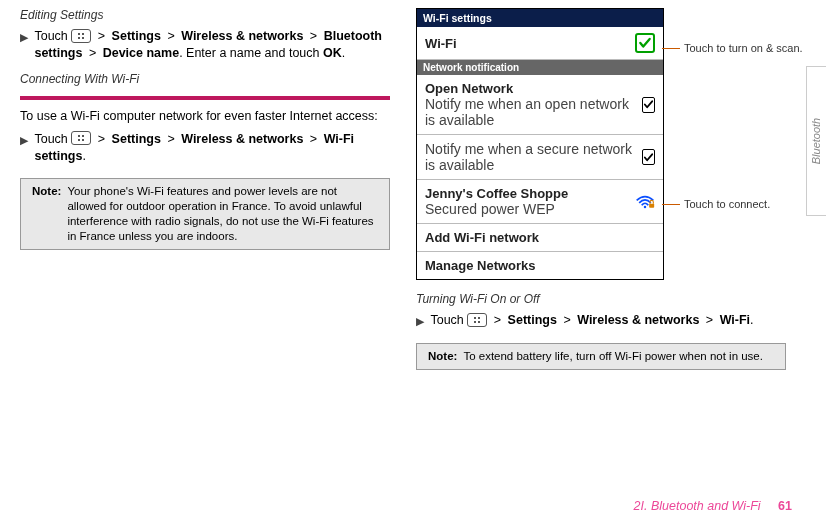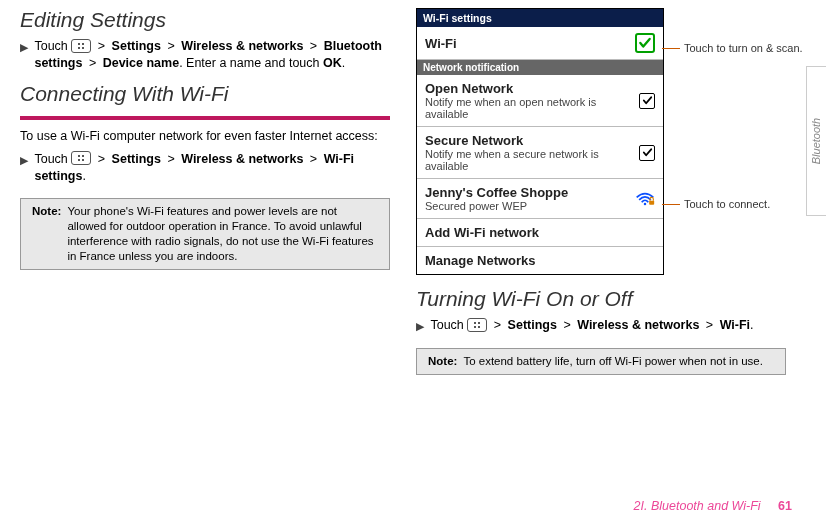--- a/index.html
+++ b/index.html
@@ -20,21 +20,21 @@
     .col {
       flex: 1;
       display: flex;
       flex-direction: column;
     }
     .col-left { max-width: 370px; }
     .col-right { max-width: 370px; }
     h2.section-heading {
       font-style: italic;
       font-weight: normal;
-      font-size: 21px;
+      font-size: 12px;
       color: #333;
       margin-bottom: 6px;
     }
     h2.section-heading.underline {
       border-bottom: 4px solid #be185d;
       padding-bottom: 10px;
       margin-bottom: 8px;
     }
     .body-text {
       font-size: 12.5px;
@@ -106,21 +106,21 @@
       justify-content: space-between;
       padding: 6px 8px;
       border-bottom: 1px solid #bbb;
     }
     .phone-row-main {
       font-weight: bold;
       font-size: 13px;
       color: #222;
     }
     .phone-sub {
-      font-size: 11px;
+      font-size: 14px;
       color: #444;
       font-weight: normal;
     }
     .phone-section {
       background: #666;
       color: #fff;
       font-weight: bold;
       font-size: 10px;
       padding: 2px 6px;
     }
@@ -249,21 +249,20 @@
             <div class="phone-sub">Notify me when an open network is available</div>
           </div>
           <div class="checkbox-black">
             <svg viewBox="0 0 24 24">
                 <path d="M4 12 L9 18 L20 5" stroke="#000" stroke-width="4" fill="none" stroke-linecap="round" stroke-linejoin="round"></path>
               </svg>
           </div>
         </div>
         <div class="phone-row">
           <div>
-            <div class="phone-row-main">Secure Network</div>
             <div class="phone-sub">Notify me when a secure network is available</div>
           </div>
           <div class="checkbox-black">
             <svg viewBox="0 0 24 24">
                 <path d="M4 12 L9 18 L20 5" stroke="#000" stroke-width="4" fill="none" stroke-linecap="round" stroke-linejoin="round"></path>
               </svg>
           </div>
         </div>
         <div class="phone-row">
           <div>

